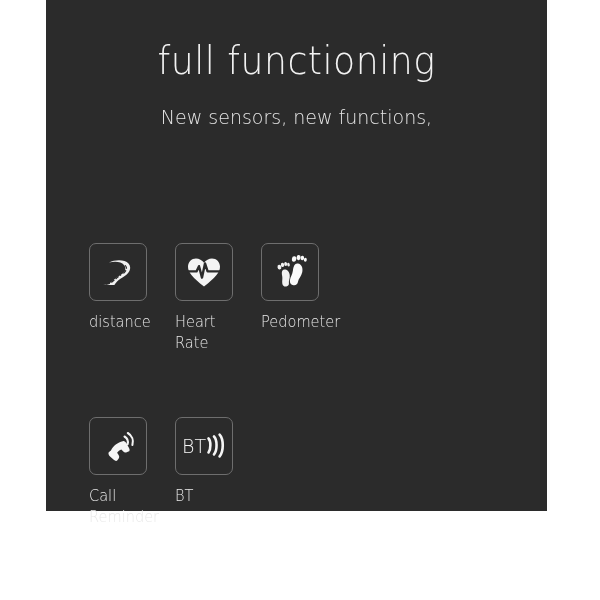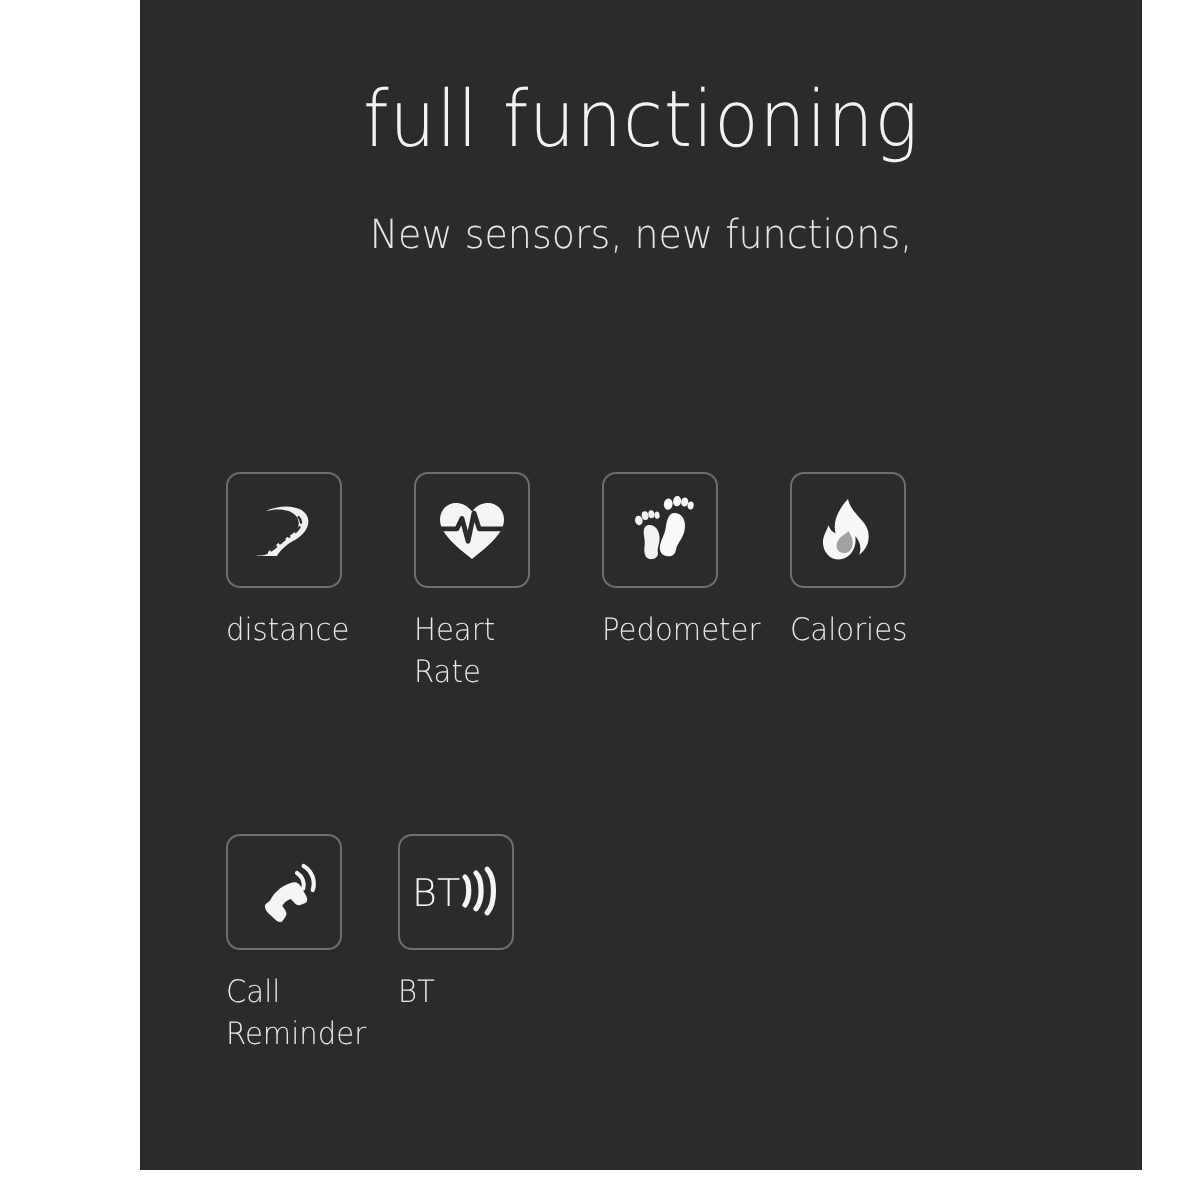--- a/index.html
+++ b/index.html
@@ -12,24 +12,23 @@
   }
   body {
     font-family: "Liberation Sans", sans-serif;
   }
 
   #feature-panel {
     position: absolute;
     left: 46px;
     top: 0;
     width: 501px;
-    height: 585px;
+    height: 511px;
     background: #2b2b2b;
     box-sizing: border-box;
-    margin-left: 24px;
   }
 
   
   #panel-header {
     padding-top: 40px;
     text-align: center;
   }
   #page-title {
     color: #f2f2f2;
     font-size: 39px;
@@ -53,21 +52,21 @@
   
   .feature-row {
     position: absolute;
     left: 0;
     width: 501px;
     display: flex;
     justify-content: flex-start;
     padding-left: 43px;
     box-sizing: border-box;
   }
-  #feature-row-1 { top: 236px; gap: 8px; }
+  #feature-row-1 { top: 243px; }
   #feature-row-2 { top: 417px; }
 
   .feature-cell {
     width: 86px;
     display: flex;
     flex-direction: column;
     align-items: flex-start;
   }
 
   .icon-tile {
@@ -153,31 +152,20 @@
               <ellipse cx="25.4" cy="4.5" rx="2" ry="2.6" fill="#fafafa"></ellipse>
               <ellipse cx="29.2" cy="4.4" rx="1.8" ry="2.3" fill="#fafafa"></ellipse>
               <ellipse cx="32.4" cy="5.7" rx="1.5" ry="2" fill="#fafafa"></ellipse>
             </g>
           </svg>
         </span>
       </div>
       <div class="feature-label">Pedometer</div>
     </div>
 
-    <div class="feature-cell">
-      <div class="icon-tile">
-        <span>
-          <svg width="36" height="36" viewBox="0 0 36 36">
-            <path d="M18 2.5 C 19.5 9, 24.5 11.5, 27 16 C 29.6 20.7, 28.4 27, 23.6 30.4 C 25 26.6, 23.8 23.4, 21.6 21 C 22.4 25.6, 20.5 29.4, 17.6 31.4 C 13 34.5, 7.2 32, 5.8 26.6 C 4.6 22, 7 19.5, 8.2 15.6 C 9.2 18, 10.4 19.2, 11.8 19.6 C 10.4 14.4, 12.4 8.6, 18 2.5 Z" fill="#f7f7f7"></path>
-            <path d="M18.2 18.5 C 20 21.4, 21 24, 20 26.6 C 19.2 28.8, 17.2 30, 15 29.4 C 12.8 28.8, 11.8 26.6, 12.6 24.2 C 13.6 21.2, 16.4 20.6, 18.2 18.5 Z" fill="#2b2b2b" opacity="0.42"></path>
-          </svg>
-        </span>
-      </div>
-      <div class="feature-label">Calories</div>
-    </div>
 
 
   </div>
 
   <div class="feature-row" id="feature-row-2">
 
     <div class="feature-cell">
       <div class="icon-tile">
         <span>
           <svg width="38" height="38" viewBox="0 0 38 38">

